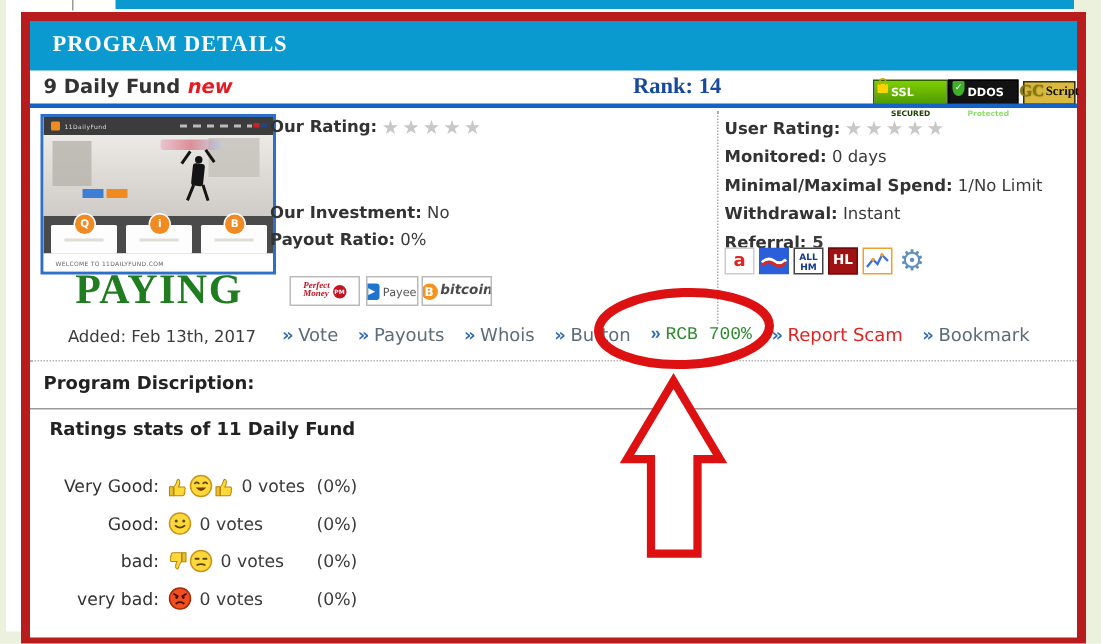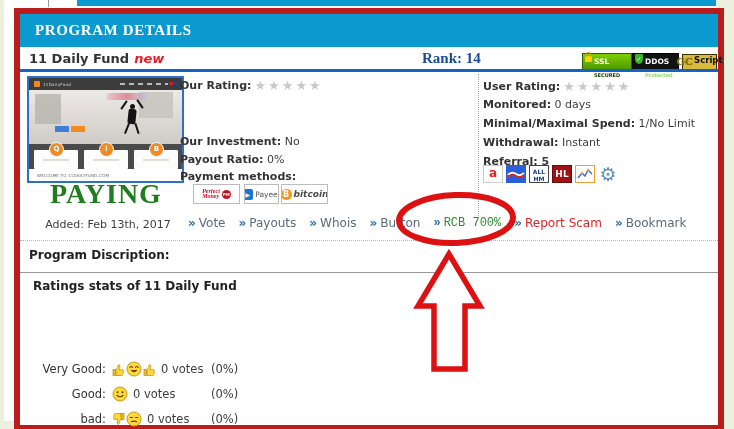--- a/index.html
+++ b/index.html
@@ -27,21 +27,21 @@
   .lock{width:7px;height:6px;background:#ffd200;border-radius:1px;position:relative;flex:none;margin-top:2px;}
   .lock:before{content:'';position:absolute;top:-4px;left:1px;width:3px;height:4px;border:1.5px solid #c9a500;border-bottom:none;border-radius:3px 3px 0 0;}
   .b-ssl .t1{font-size:7.5px;font-weight:bold;color:#fff;line-height:7px;}
   .b-ssl .t2{font-size:5px;font-weight:bold;color:#1d4000;line-height:5px;}
   .b-ddos{left:612px;width:47px;background:#121212;border:1px solid #000;padding:0 2px;gap:2px;}
   .shield{width:8px;height:10px;background:#3fae29;border-radius:1px 1px 50% 50%;color:#fff;font-size:6px;line-height:9px;text-align:center;flex:none;}
   .b-ddos .t1{font-size:7.5px;font-weight:bold;color:#fff;line-height:7px;}
   .b-ddos .t2{font-size:5px;font-weight:bold;color:#8be26a;line-height:5px;}
   .b-gc{left:662px;top:40px;width:35px;height:16px;background:#d9b93e;border:1px solid #3a3000;padding:0 2px;gap:1px;justify-content:center;}
   .b-gc .g1{font-family:"Liberation Serif",serif;font-size:11px;font-weight:bold;color:#8a7a10;text-shadow:0 0 1px #4d3f00;}
-  .b-gc .g2{font-size:8.5px;font-weight:bold;color:#111;}
+  .b-gc .g2{font-size:8.5px;font-weight:bold;color:#111;font-family:Liberation Serif, serif;}
 
   
   .thumb{position:absolute;left:7px;top:62px;width:153px;height:103px;border:2px solid #2e6fc8;background:#fff;cursor:pointer;overflow:hidden;}
   .th-hdr{position:absolute;left:0;top:0;width:100%;height:12px;background:#3c3c3c;}
   .th-logo{position:absolute;left:5px;top:3px;width:6px;height:6px;background:#f18a21;border-radius:1px;}
   .th-site{position:absolute;left:14px;top:4px;font-size:4px;color:#ddd;letter-spacing:.3px;}
   .th-nav{position:absolute;right:14px;top:5px;width:48px;height:2px;
           background:repeating-linear-gradient(90deg,#bbb 0 5px,transparent 5px 9px);}
   .th-flag1{position:absolute;right:9px;top:4px;width:4px;height:3px;background:#cc2027;}
   .th-flag2{position:absolute;right:4px;top:4px;width:4px;height:3px;background:#27408b;}
@@ -104,21 +104,21 @@
   .lnk{text-decoration:none;color:#5b6b77;cursor:pointer;white-space:nowrap;}
   .lnk .chev{color:#2d6cb5;font-weight:bold;margin-right:3px;}
   .lnk-rcb{color:#2e8b2e;font-family:Liberation Mono, monospace;}
   .lnk-scam{color:#e32222;}
 
   .dotline{position:absolute;left:0;top:226px;width:698px;border-top:1px dotted #b5b5b5;}
   .desc-h{position:absolute;left:9px;top:234px;font-size:12px;font-weight:bold;color:#222;}
   .solidline{position:absolute;left:0;top:258px;width:698px;border-top:1px solid #9a9a9a;}
   .rat-title{position:absolute;left:13px;top:265px;width:205px;font-size:12px;font-weight:bold;color:#222;line-height:15px;}
 
-  .rrow{position:absolute;left:0;width:340px;height:22px;font-size:11.5px;line-height:20px;margin-top:45px;}
+  .rrow{position:absolute;left:0;width:340px;height:22px;font-size:11.5px;line-height:20px;}
   .rlabel{display:inline-block;width:86px;text-align:right;padding-right:6px;color:#333;}
   .rrow svg{vertical-align:-4px;margin-right:1px;}
   .votes{margin-left:4px;}
   .pct{position:absolute;left:191px;top:0;}
 
   .overlay{position:absolute;left:0;top:0;width:734px;height:429px;pointer-events:none;z-index:10;}
 </style>
 </head>
 <body>
 
@@ -126,21 +126,21 @@
 <div class="top-frag"></div>
 <div class="top-tick"></div>
 
 <div class="content">
 
   <div class="hdr">
     <span>PROGRAM DETAILS</span>
   </div>
 
   <div class="prog-name">
-    <span>11 Daily Fund</span><span class="new-flag">new</span>
+    <span>9 Daily Fund</span><span class="new-flag">new</span>
   </div>
   <div class="rank">
     <span>Rank:</span>
     <span>14</span>
   </div>
 
   <div class="badge b-ssl">
     <span class="lock"></span>
     <span><span class="t1">SSL</span><br>
     <span class="t2">SECURED</span></span>
@@ -203,23 +203,20 @@
     <b>Our Rating:</b><span class="stars">★★★★★</span>
   </div>
   <div class="row mid" style="top:121px;">
     <b>Our Investment:</b>
     <span>No</span>
   </div>
   <div class="row mid" style="top:139px;">
     <b>Payout Ratio:</b>
     <span>0%</span>
   </div>
-  <div class="row mid" style="top:156px;">
-    <b>Payment methods:</b>
-  </div>
 
   <div class="pay pay-pm">
     <span class="pm-script"><span>Perfect</span><br><span>Money</span></span>
     <span class="pm-circ">PM</span>
   </div>
   <div class="pay pay-payeer">
     <span class="py-sq">▶</span>
     <span class="py-txt">Payeer</span>
   </div>
   <div class="pay pay-btc">

